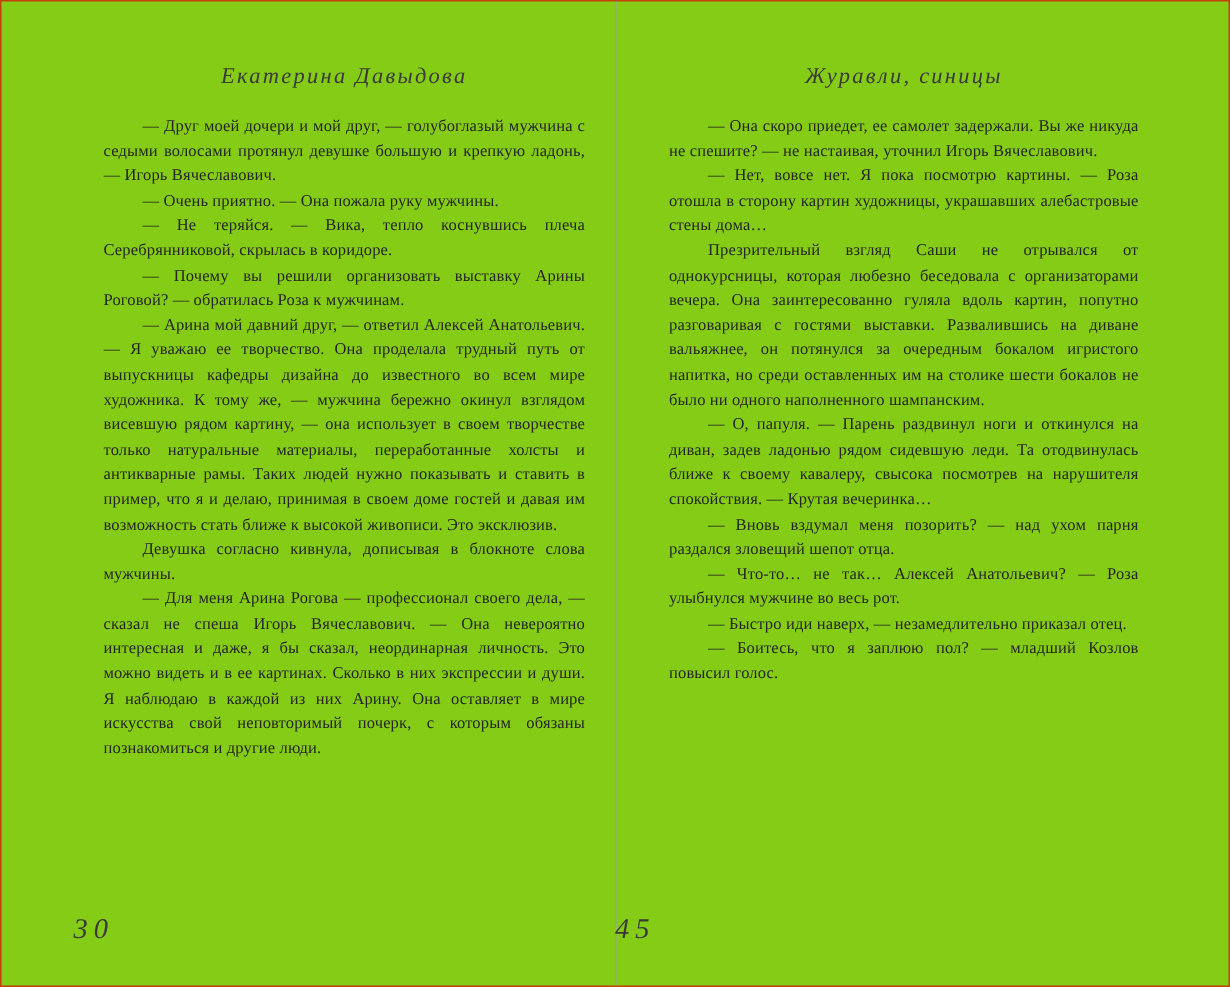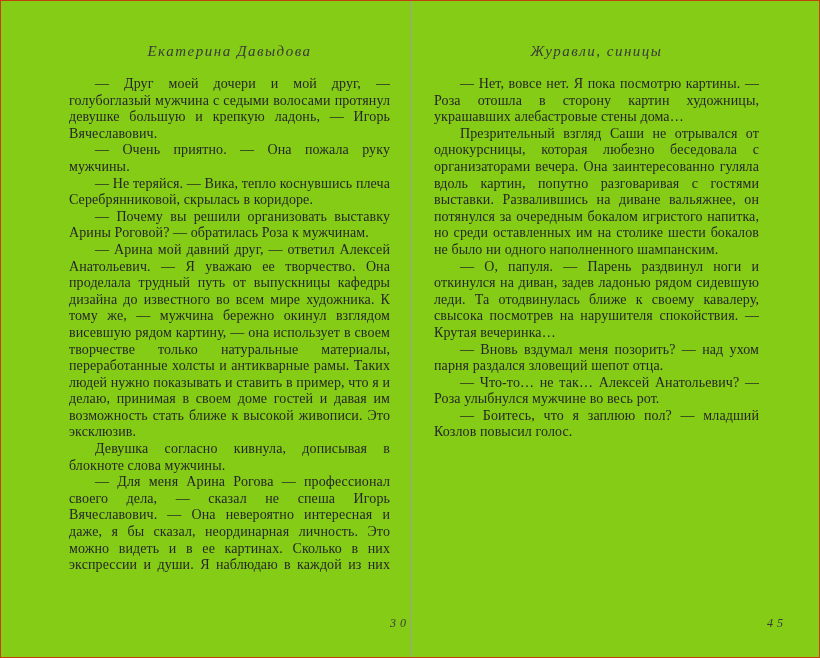--- a/index.html
+++ b/index.html
@@ -19,21 +19,21 @@
     overflow: hidden;
   }
   .page {
     position: relative;
     width: 50%;
     height: 100%;
     box-sizing: border-box;
     padding-top: 42px;
   }
   .page-left  { padding-left: 68px; padding-right: 20px; }
-  .page-right { padding-left: 24px; padding-right: 60px; }
+  .page-right { padding-left: 36px; padding-right: 60px; }
   .divider {
     position: absolute;
     left: 50%;
     top: 0;
     bottom: 0;
     width: 1px;
     background: #9f9f9f;
   }
   .running-header {
     text-align: center;
@@ -44,34 +44,34 @@
     margin: 0 0 16px 0;
     white-space: nowrap;
   }
   .text-block {
     height: 500px;
     overflow: hidden;
     color: #262626;
   }
   .para {
     margin: 0;
-    font-size: 14px;
+    font-size: 11px;
     line-height: 16.6px;
     text-align: justify;
     text-indent: 26px;
     letter-spacing: 0.1px;
   }
   .page-number {
     position: absolute;
     bottom: 26px;
     left: 0;
     right: 0;
-    text-align: right;
+    text-align: left;
     font-style: italic;
-    font-size: 12px;
+    font-size: 19px;
     letter-spacing: 4px;
     color: #3a3a3a;
   }
   .page-left .page-number  { padding-left: 48px; padding-right: 0; }
   .page-right .page-number { padding-left: 0;  padding-right: 32px; }
 </style>
 </head>
 <body>
 
 <div class="spread">
@@ -88,23 +88,25 @@
         <p class="para">— Для меня Арина Рогова — профессионал своего дела, — сказал не спеша Игорь Вячеславович. — Она невероятно интересная и даже, я бы сказал, неординарная личность. Это можно видеть и в ее картинах. Сколько в них экспрессии и души. Я наблюдаю в каждой из них Арину. Она оставляет в мире искусства свой неповторимый почерк, с которым обязаны познакомиться и другие люди.</p>
       </div>
     <div class="page-number">30</div>
   </div>
 
   <div class="divider"></div>
 
   <div class="page page-right">
     <div class="running-header">Журавли, синицы</div>
     <div class="text-block">
+        <p class="para">— Она скоро приедет, ее самолет задержали. Вы же никуда не спешите? — не настаивая, уточнил Игорь Вячеславович.</p>
         <p class="para">— Нет, вовсе нет. Я пока посмотрю картины. — Роза отошла в сторону картин художницы, украшавших алебастровые стены дома…</p>
         <p class="para">Презрительный взгляд Саши не отрывался от однокурсницы, которая любезно беседовала с организаторами вечера. Она заинтересованно гуляла вдоль картин, попутно разговаривая с гостями выставки. Развалившись на диване вальяжнее, он потянулся за очередным бокалом игристого напитка, но среди оставленных им на столике шести бокалов не было ни одного наполненного шампанским.</p>
         <p class="para">— О, папуля. — Парень раздвинул ноги и откинулся на диван, задев ладонью рядом сидевшую леди. Та отодвинулась ближе к своему кавалеру, свысока посмотрев на нарушителя спокойствия. — Крутая вечеринка…</p>
         <p class="para">— Вновь вздумал меня позорить? — над ухом парня раздался зловещий шепот отца.</p>
         <p class="para">— Что-то… не так… Алексей Анатольевич? — Роза улыбнулся мужчине во весь рот.</p>
+        <p class="para">— Быстро иди наверх, — незамедлительно приказал отец.</p>
         <p class="para">— Боитесь, что я заплюю пол? — младший Козлов повысил голос.</p>
       </div>
     <div class="page-number">45</div>
   </div>
 
 </div>
 
 </body></html>

